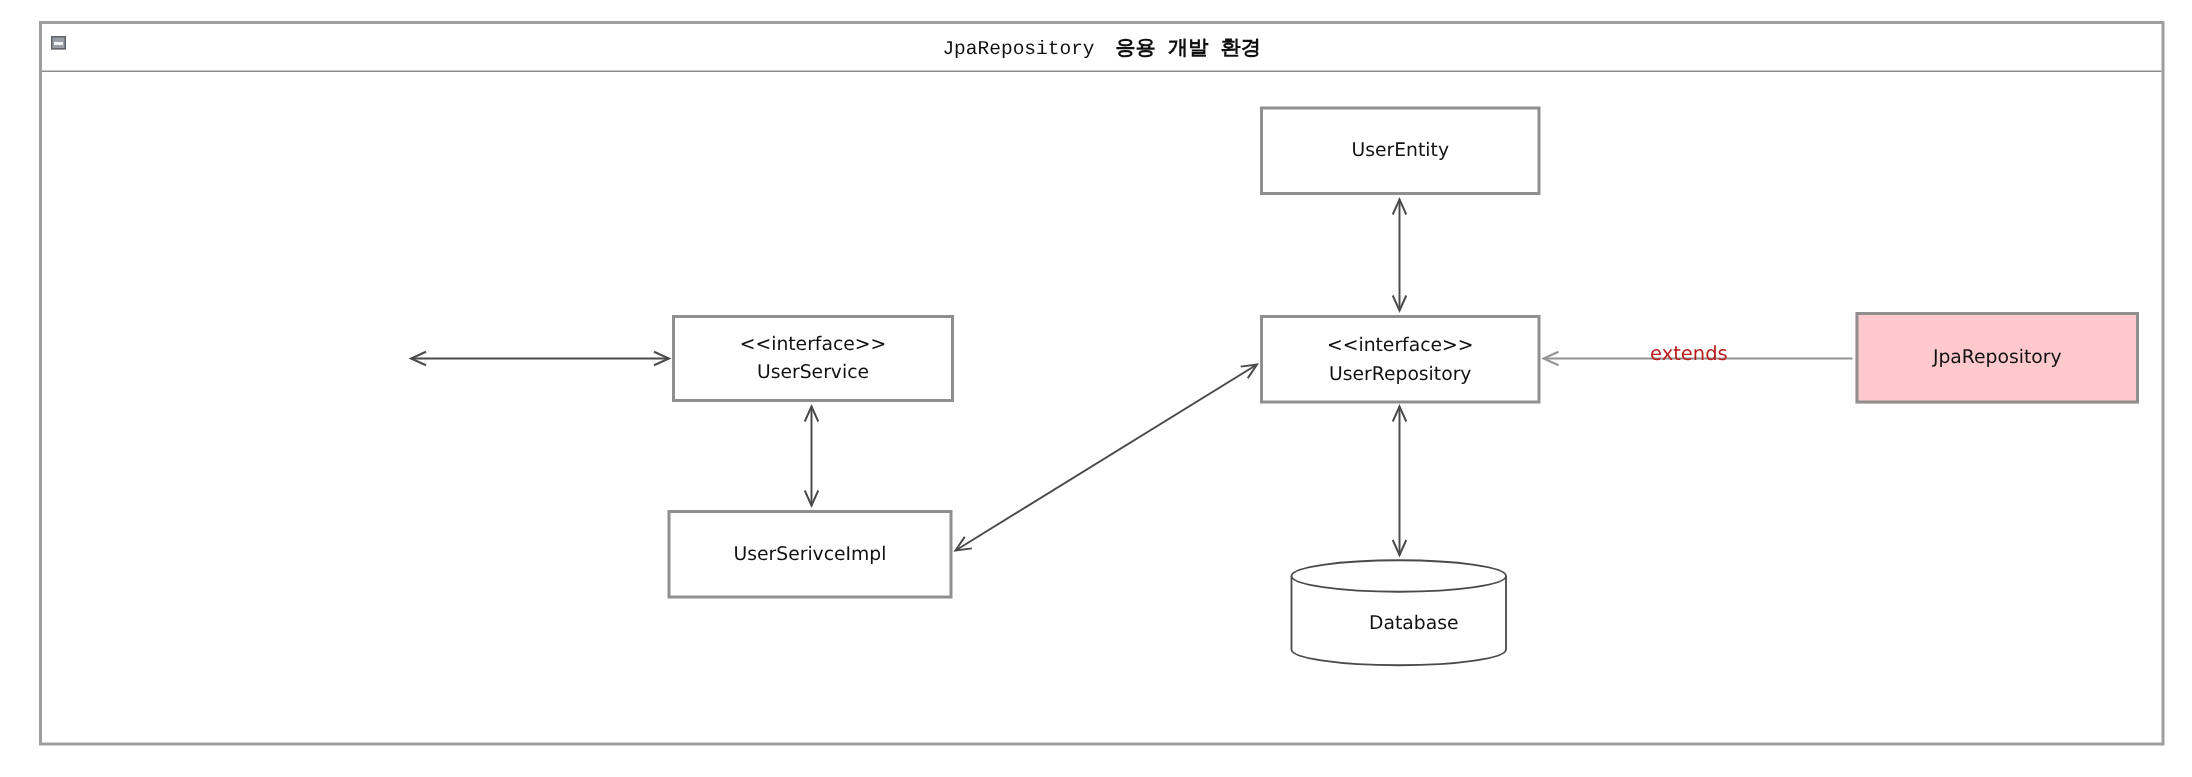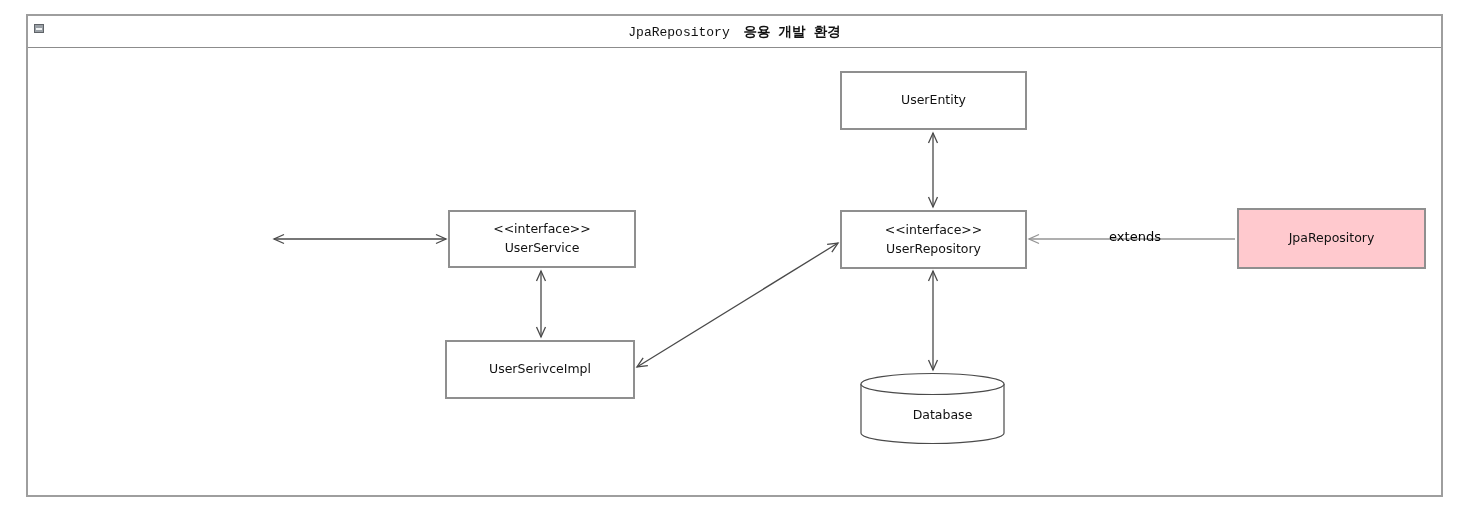--- a/index.html
+++ b/index.html
@@ -89,23 +89,23 @@
     color: #111111;
   }
   .cyl svg { position: absolute; left: 0; top: 0; }
   .cyl .lbl { position: relative; margin-top: 12px; margin-left: 20px; }
 
   
   .edge-label {
     position: absolute;
     left: 1100px; top: 229px;
     width: 70px;
-    text-align: center;
+    text-align: left;
     font-size: 13px;
-    color: #000000;
+    color: #b91c1c;
   }
 </style>
 </head>
 <body>
 
 <div class="page">
 
   <div class="frame">
     <div class="titlebar">
       <span class="collapse"></span>

